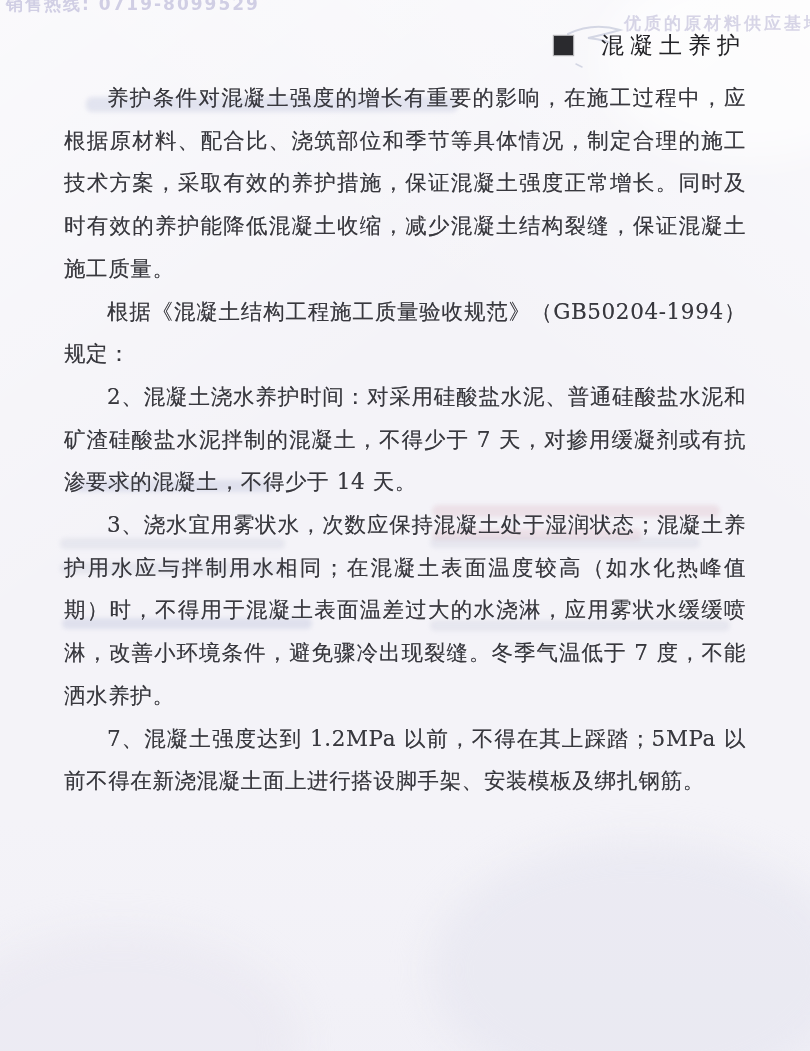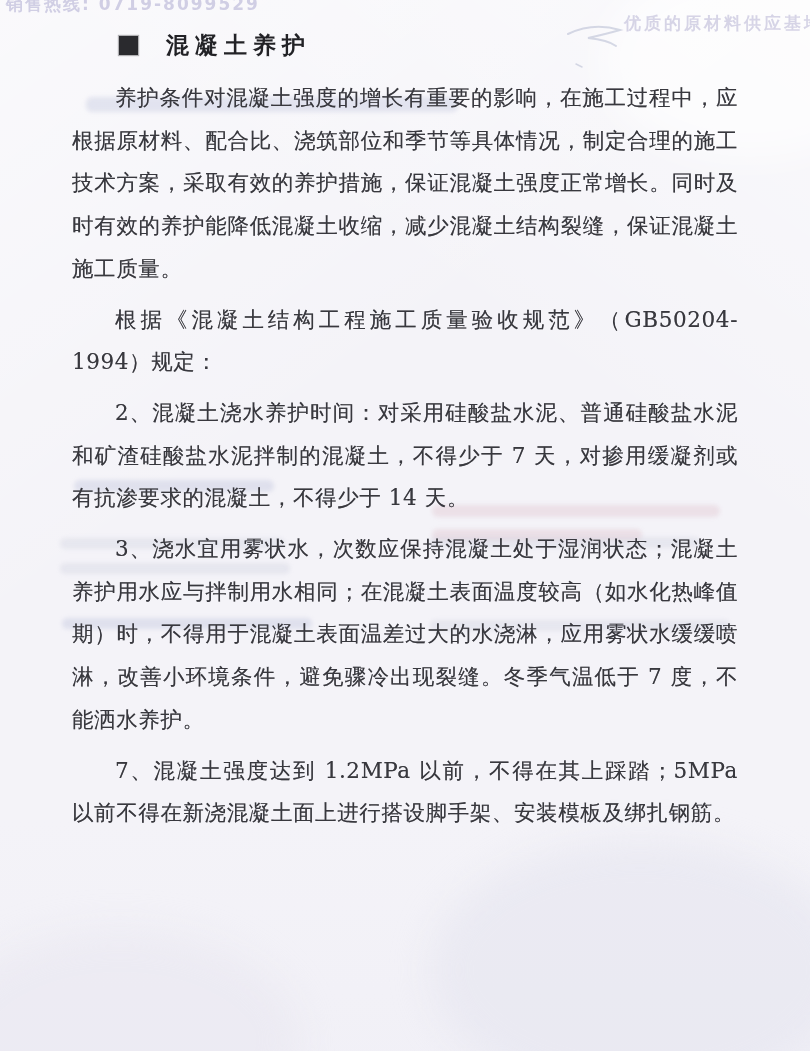--- a/index.html
+++ b/index.html
@@ -91,37 +91,38 @@
     left: 64px;
     top: 30px;
     width: 682px;
     color: #36363c;
   }
   .doc-heading {
     display: flex;
     align-items: center;
     margin-left: 55px;
     margin-bottom: 16px;
-    font-weight: bold;
+    font-weight: normal;
     font-size: 23px;
     color: #222226;
+    justify-content: flex-end;
   }
   .heading-bullet {
     display: inline-block;
     width: 19px;
     height: 19px;
     background: #2a2a2e;
     margin-right: 28px;
     box-shadow: 0 0 1px 1px rgba(42,42,46,0.35);
   }
   .doc-heading .heading-text {
     letter-spacing: 6px;
   }
   .doc-paragraphs p {
-    margin: 8px;
+    margin: 0;
     font-size: 21.5px;
     line-height: 42.7px;
     text-align: justify;
     text-indent: 2em;
     letter-spacing: 0.6px;
     color: #38383e;
     text-shadow: 0 0 0.6px rgba(56,56,62,0.55);
   }
 </style>
 </head>

